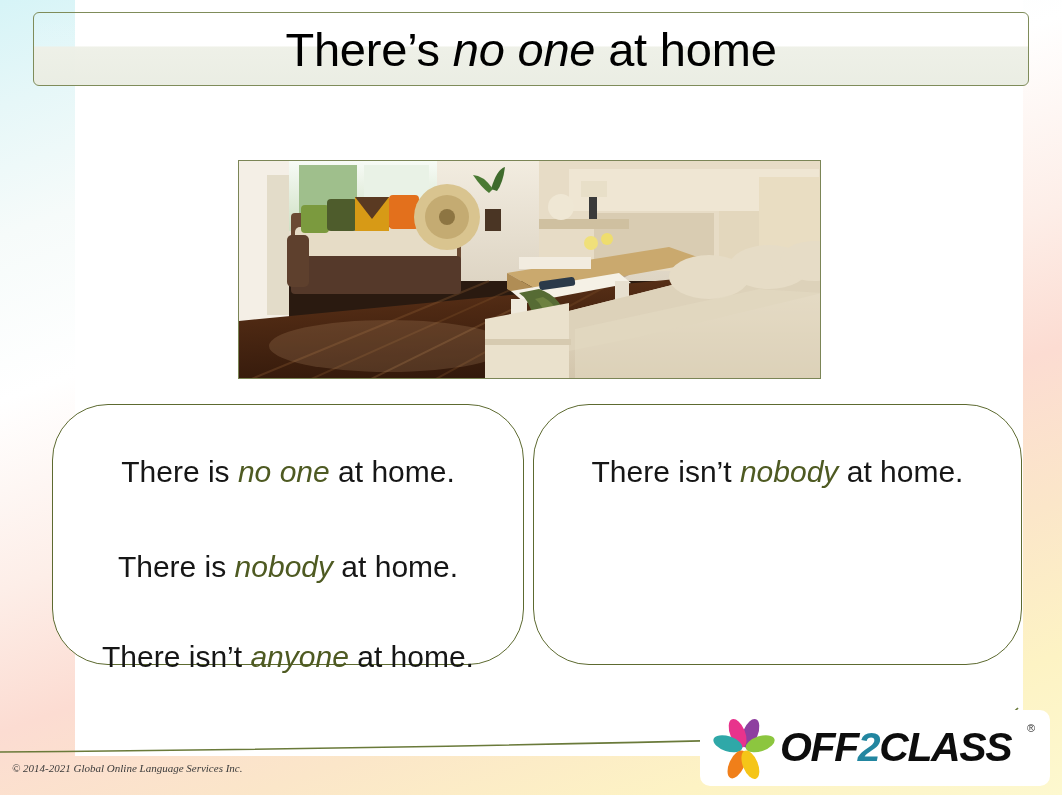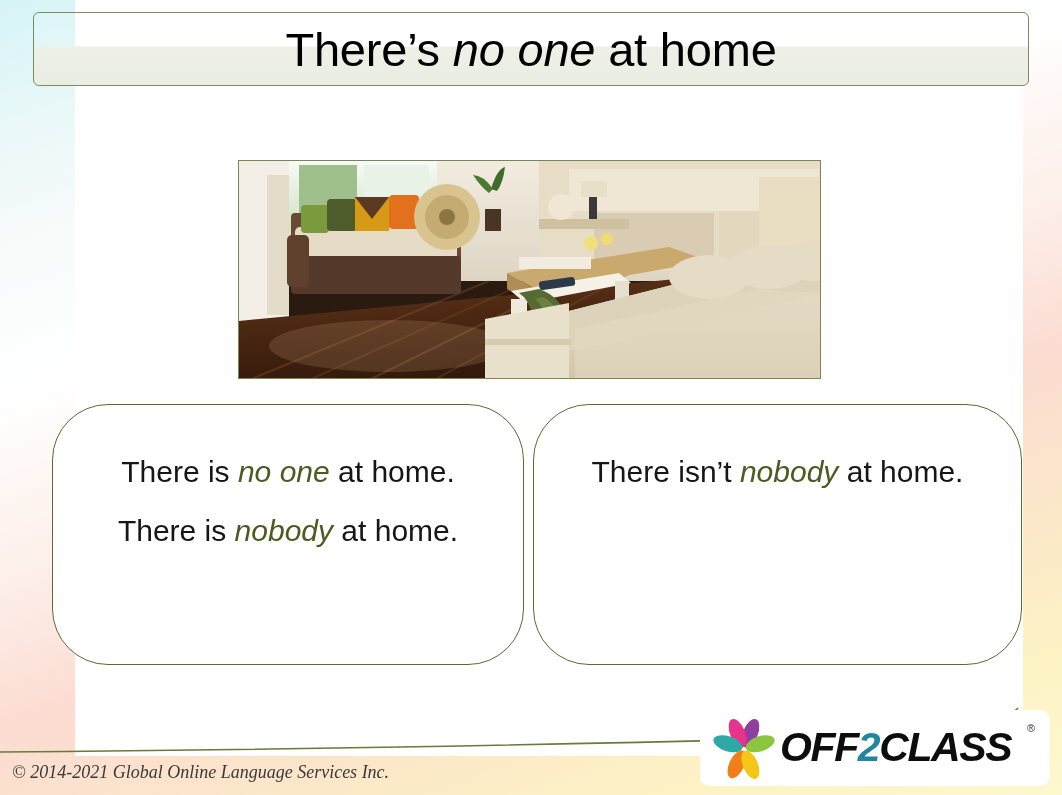--- a/index.html
+++ b/index.html
@@ -55,28 +55,28 @@
     border:1.6px solid #5d6a30; border-radius:56px; background:#ffffff;
     padding-top:34px;
   }
   #box-left  { left:52px;  width:472px; }
   #box-right { left:533px; width:489px; }
   .line {
     text-align:center; font-size:30px; color:#161616;
     line-height:1.15; margin-bottom:0;
   }
   .tbox .line:nth-of-type(1) { margin-top:16px; }
-  .tbox .line:nth-of-type(2) { margin-top:24px; }
+  .tbox .line:nth-of-type(2) { margin-top:60px; }
   .tbox .line:nth-of-type(3) { margin-top:56px; }
   .hl { font-style:italic; color:#4e5a22; }
   
   #copyright {
     position:absolute; left:12px; top:762px;
     font-family:"Liberation Serif", serif;
-    font-style:italic; font-size:18px; color:#3a3a3a; white-space:nowrap;
+    font-style:italic; font-size:11px; color:#3a3a3a; white-space:nowrap;
   }
   #logo-plate {
     position:absolute; left:700px; top:710px; width:350px; height:76px;
     background:#ffffff; border-radius:10px;
   }
   #logo { position:absolute; left:700px; top:710px; width:352px; height:76px; }
   #logo-mark { position:absolute; left:8px; top:6px; width:72px; height:66px; }
   #logo-word {
     position:absolute; left:80px; top:14px;
     font-size:41px; font-weight:bold; font-style:italic;
@@ -207,20 +207,23 @@
       <path d="M336 168 L520 128 L583 132 L583 219 L336 219 Z" fill="#e4dac2" opacity="0.55"></path>
     </svg>
   </div>
 
   <div class="tbox" id="box-left">
     <div class="line">
       <span>There is </span><span class="hl">no one</span><span> at home.</span>
     </div>
     <div class="line">
       <span>There is </span><span class="hl">nobody</span><span> at home.</span>
+    </div>
+    <div class="line">
+      <span>There isn’t </span><span class="hl">anyone</span><span> at home.</span>
     </div>
   </div>
 
   <div class="tbox" id="box-right">
     <div class="line">
       <span>There isn’t </span><span class="hl">nobody</span><span> at home.</span>
     </div>
   </div>
 
   <svg id="swoosh" viewBox="0 0 1062 106">

